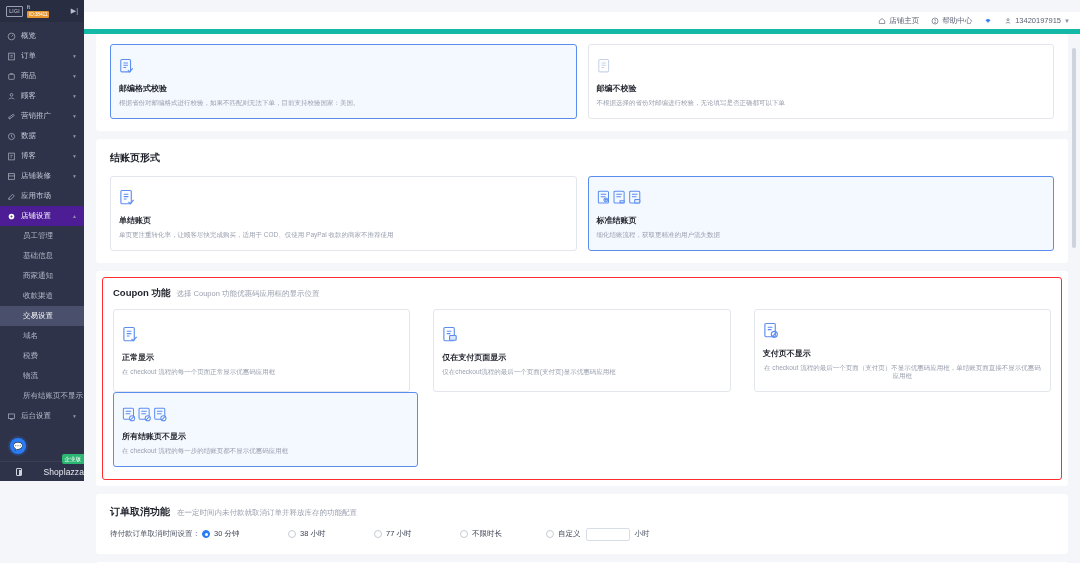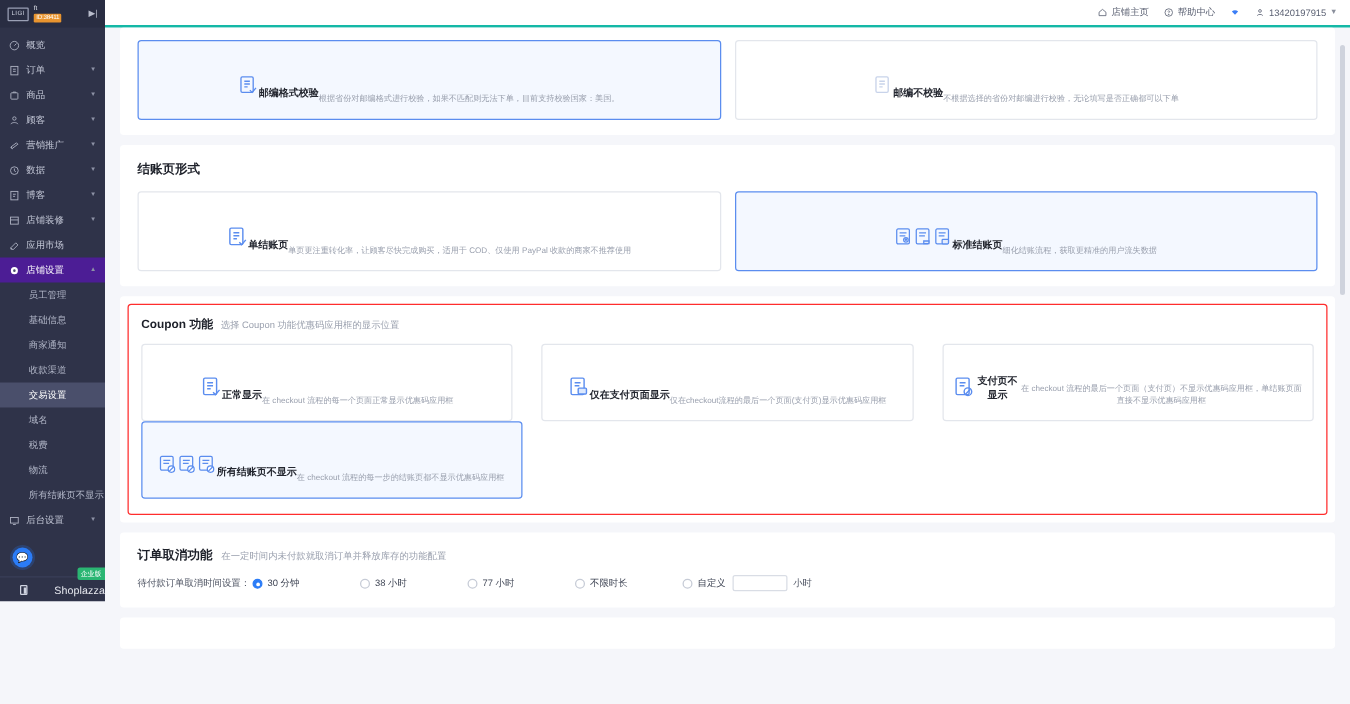--- a/index.html
+++ b/index.html
@@ -82,23 +82,23 @@
   .foot-name { color: #e7e9f0; font-size: 8.5px; letter-spacing: .1px; }
   .ent-badge {
     position: absolute; right: 0; top: -8px;
     background: #2bb673; color: #fff; font-size: 5.5px;
     padding: 1.5px 3px; border-radius: 2px 0 0 2px;
   }
 
   
   .main { flex: 1; height: 563px; display: flex; flex-direction: column; background: #f5f6fa; }
   .topbar {
-    height: 22px; background: #fff; border-bottom: 2px solid #14b8a6;
+    height: 22px; background: #fff; border-bottom: 5px solid #14b8a6;
     display: flex; align-items: center; justify-content: flex-end;
-    padding-right: 10px; gap: 12px; flex: 0 0 22px;
+    padding-right: 10px; gap: 12px; flex: 0 0 22px; margin-top: 12px;
   }
   .top-link {
     display: flex; align-items: center; gap: 3px;
     font-size: 7.5px; color: #5a6072; cursor: pointer;
   }
   .top-link svg { width: 8px; height: 8px; display: block; }
   .wifi-ic { color: #3b7ef6; }
 
   .content {
     flex: 1; overflow: hidden; padding: 0 12px 0 12px;
@@ -120,21 +120,21 @@
 
   .sec-title { font-size: 10px; font-weight: bold; color: #1d2029; }
   .sec-head { display: flex; align-items: baseline; gap: 7px; margin-bottom: 11px; }
   .sec-sub { font-size: 7.5px; color: #9aa0ae; }
 
   .opt-row { display: flex; gap: 11px; }
   .opt {
     flex: 1; border: 1px solid #e3e6ec; border-radius: 3px;
     padding: 11px 8px 10px; text-align: center; cursor: pointer;
     background: #fff; min-height: 64px;
-    display: flex; flex-direction: row; align-items: flex-end; justify-content: center;
+    display: flex; flex-direction: column; align-items: flex-start; justify-content: center;
   }
   .opt.selected { border: 1px solid #5b8def; background: #f4f8ff; }
   .opt-ic { height: 22px; margin-bottom: 5px; display: flex; align-items: center; justify-content: center; gap: 2px; }
   .opt-ic svg { display: block; }
   .opt-title { font-size: 8px; font-weight: bold; color: #23262f; margin-bottom: 5px; }
   .opt-desc { font-size: 6.5px; color: #9aa0ae; line-height: 1.35; }
 
   .coupon-card {
     border: 1.5px solid #ff2d2d; border-radius: 3px;
     padding: 9px 10px 12px;

